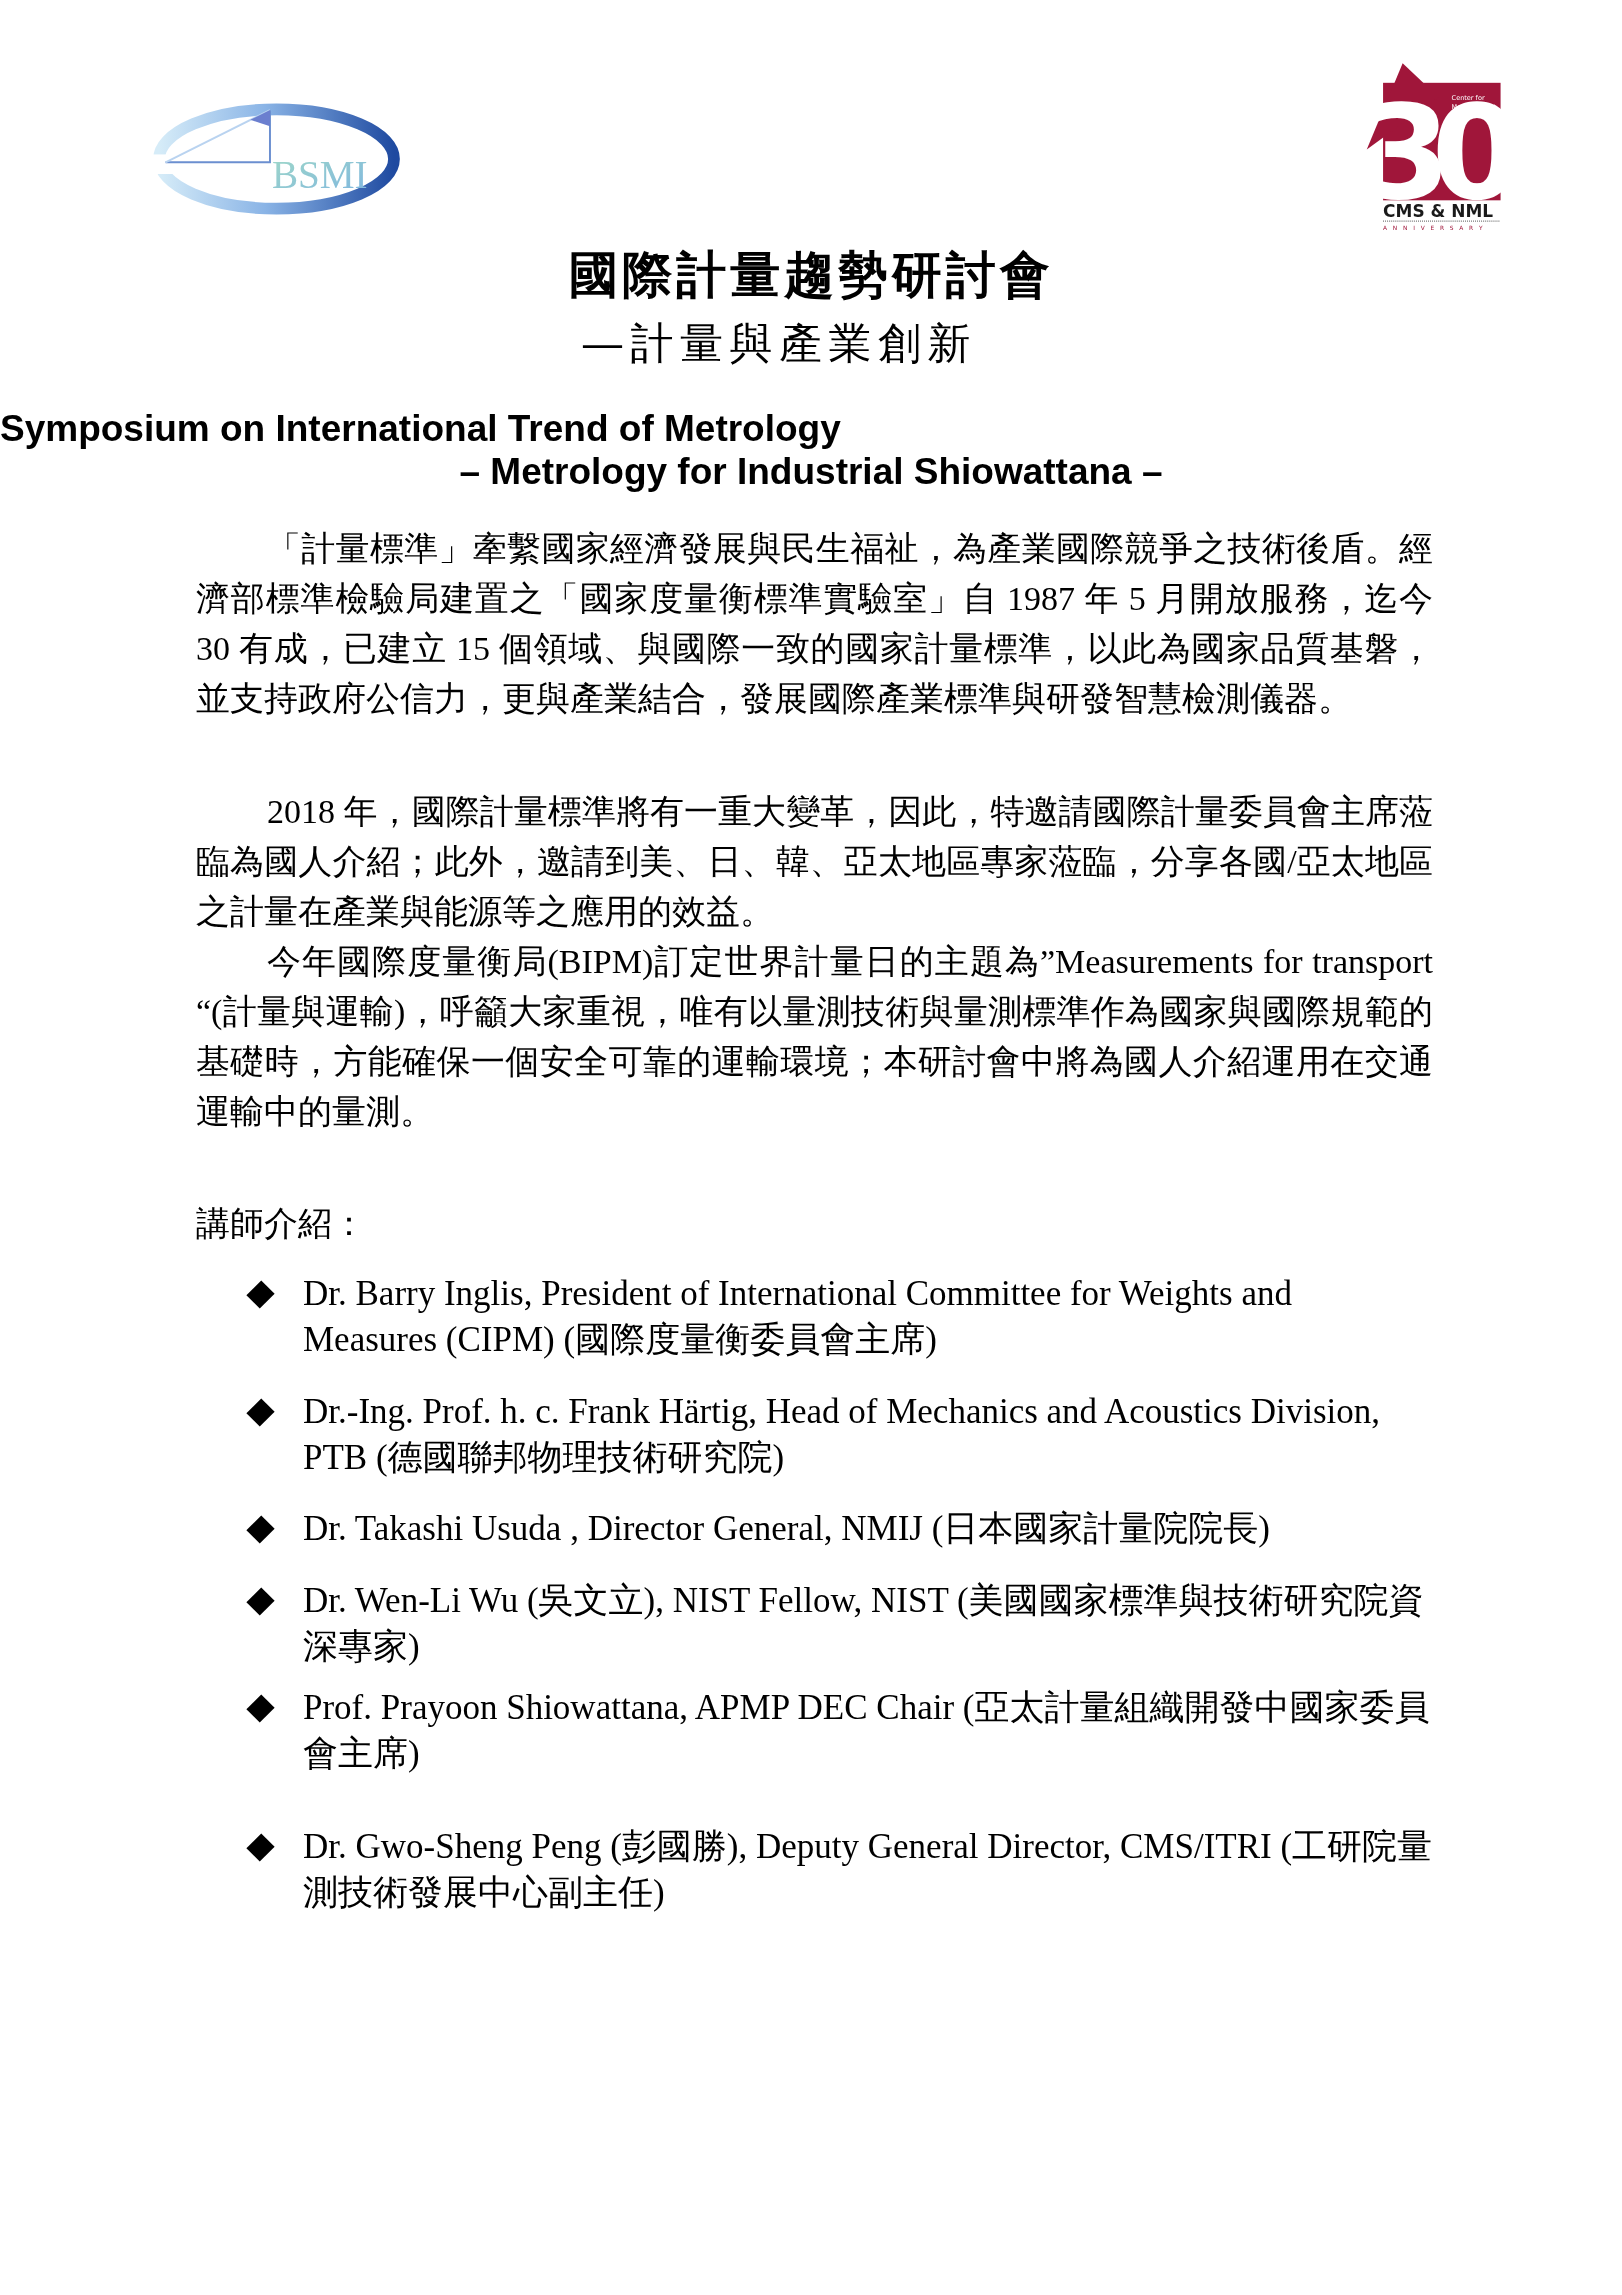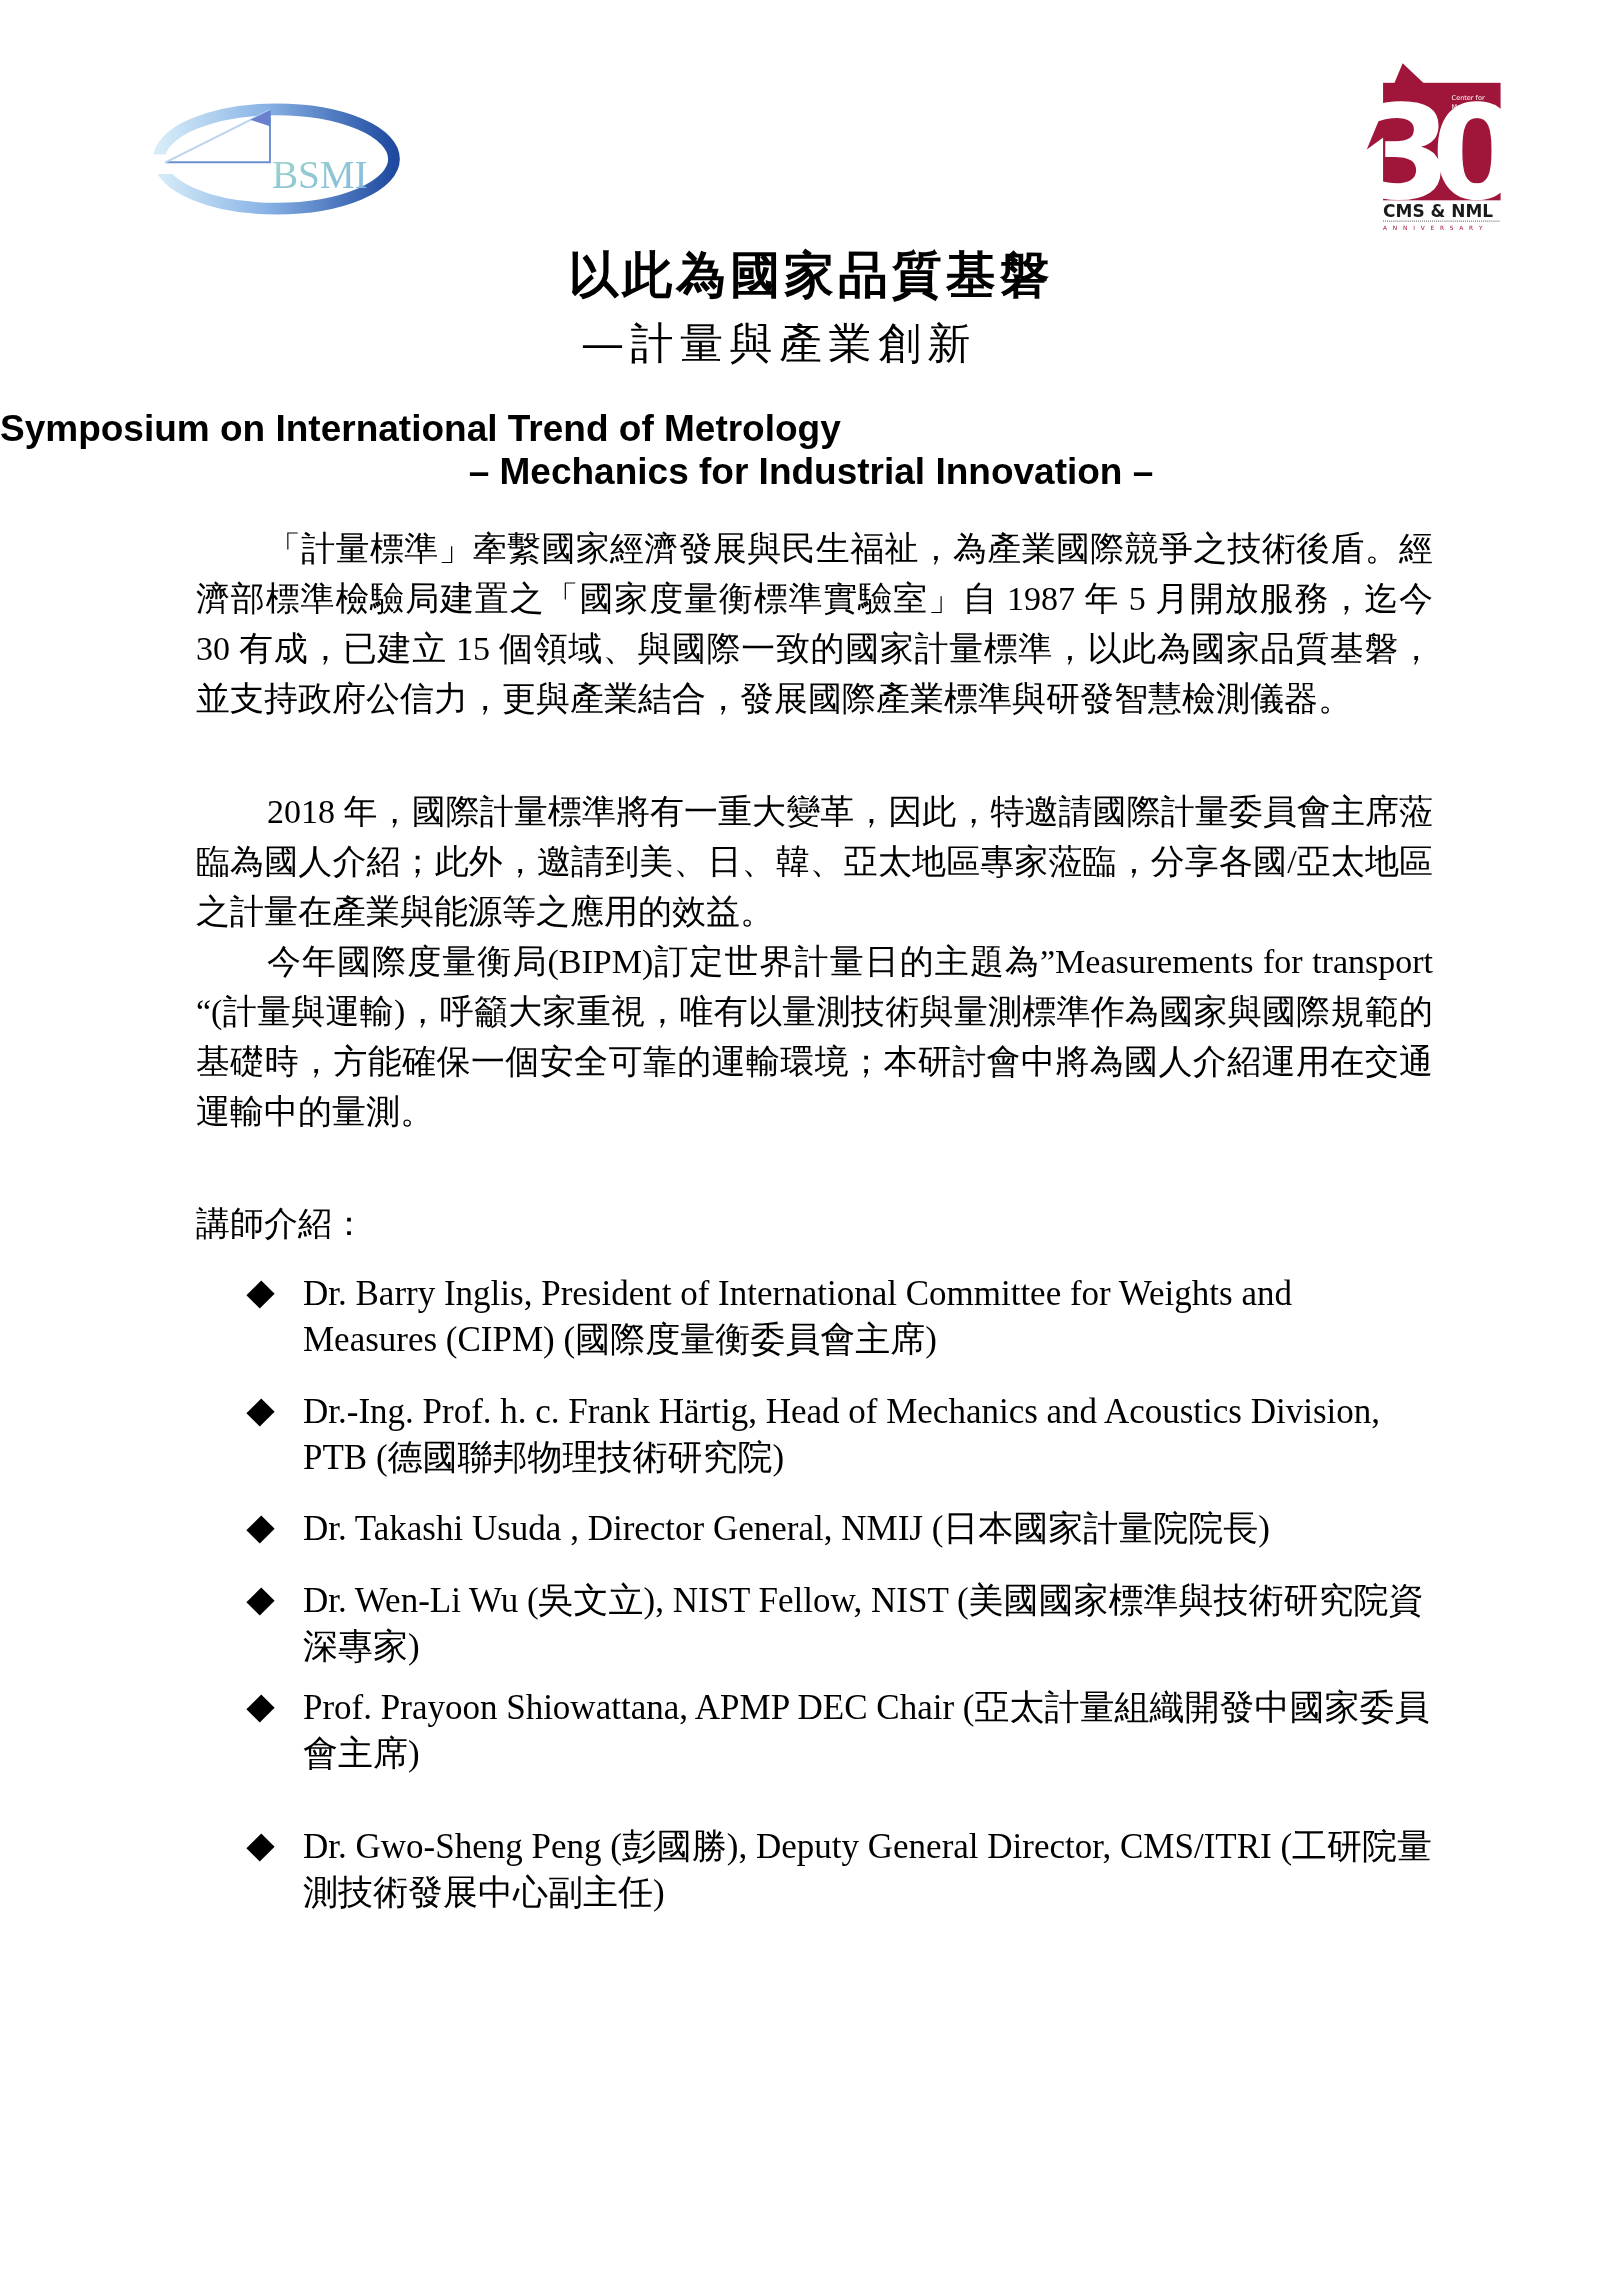--- a/index.html
+++ b/index.html
@@ -77,24 +77,24 @@
       <text x="20" y="215" font-family="DejaVu Sans, sans-serif" font-weight="bold" font-size="200" fill="#ffffff" letter-spacing="-30">30</text>
       <text x="160" y="65" font-family="DejaVu Sans, sans-serif" font-size="10" fill="#ffffff">Center for</text>
       <text x="160" y="78" font-family="DejaVu Sans, sans-serif" font-size="10" fill="#ffffff">Measurement</text>
       <text x="160" y="91" font-family="DejaVu Sans, sans-serif" font-size="10" fill="#ffffff">Standards</text>
       <text x="55" y="244" font-family="DejaVu Sans, sans-serif" font-weight="bold" font-size="26" fill="#1a1a1a">CMS &amp; NML</text>
       <line x1="55" y1="250" x2="235" y2="250" stroke="#333" stroke-width="2" stroke-dasharray="1,2"></line>
       <text x="55" y="263" font-family="DejaVu Sans, sans-serif" font-size="9" fill="#a0163a" letter-spacing="3">A N N I V E R S A R Y</text>
     </svg>
   </div>
 
-  <div class="title-zh">以此為國家品質基磐</div>
+  <div class="title-zh">國際計量趨勢研討會</div>
   <div class="subtitle-zh">—計量與產業創新</div>
   <div class="title-en">Symposium on International Trend of Metrology</div>
-  <div class="subtitle-en">–  Mechanics for Industrial Innovation  –</div>
+  <div class="subtitle-en">–  Metrology for Industrial Shiowattana  –</div>
 
   <p class="body-text para1" style="margin:0">「計量標準」牽繫國家經濟發展與民生福祉，為產業國際競爭之技術後盾。經濟部標準檢驗局建置之「國家度量衡標準實驗室」自 1987 年 5 月開放服務，迄今 30 有成，已建立 15 個領域、與國際一致的國家計量標準，以此為國家品質基磐，並支持政府公信力，更與產業結合，發展國際產業標準與研發智慧檢測儀器。</p>
   <p class="body-text para2" style="margin:0">2018 年，國際計量標準將有一重大變革，因此，特邀請國際計量委員會主席蒞臨為國人介紹；此外，邀請到美、日、韓、亞太地區專家蒞臨，分享各國/亞太地區之計量在產業與能源等之應用的效益。</p>
   <p class="body-text para3" style="margin:0">今年國際度量衡局(BIPM)訂定世界計量日的主題為”Measurements for transport “(計量與運輸)，呼籲大家重視，唯有以量測技術與量測標準作為國家與國際規範的基礎時，方能確保一個安全可靠的運輸環境；本研討會中將為國人介紹運用在交通運輸中的量測。</p>
 
   <div class="speakers-heading">講師介紹：</div>
 
   <div class="speaker sp1">
     <span class="bullet"></span>
     <span class="text">Dr. Barry Inglis, President of International Committee for Weights and Measures (CIPM) (國際度量衡委員會主席)</span>

